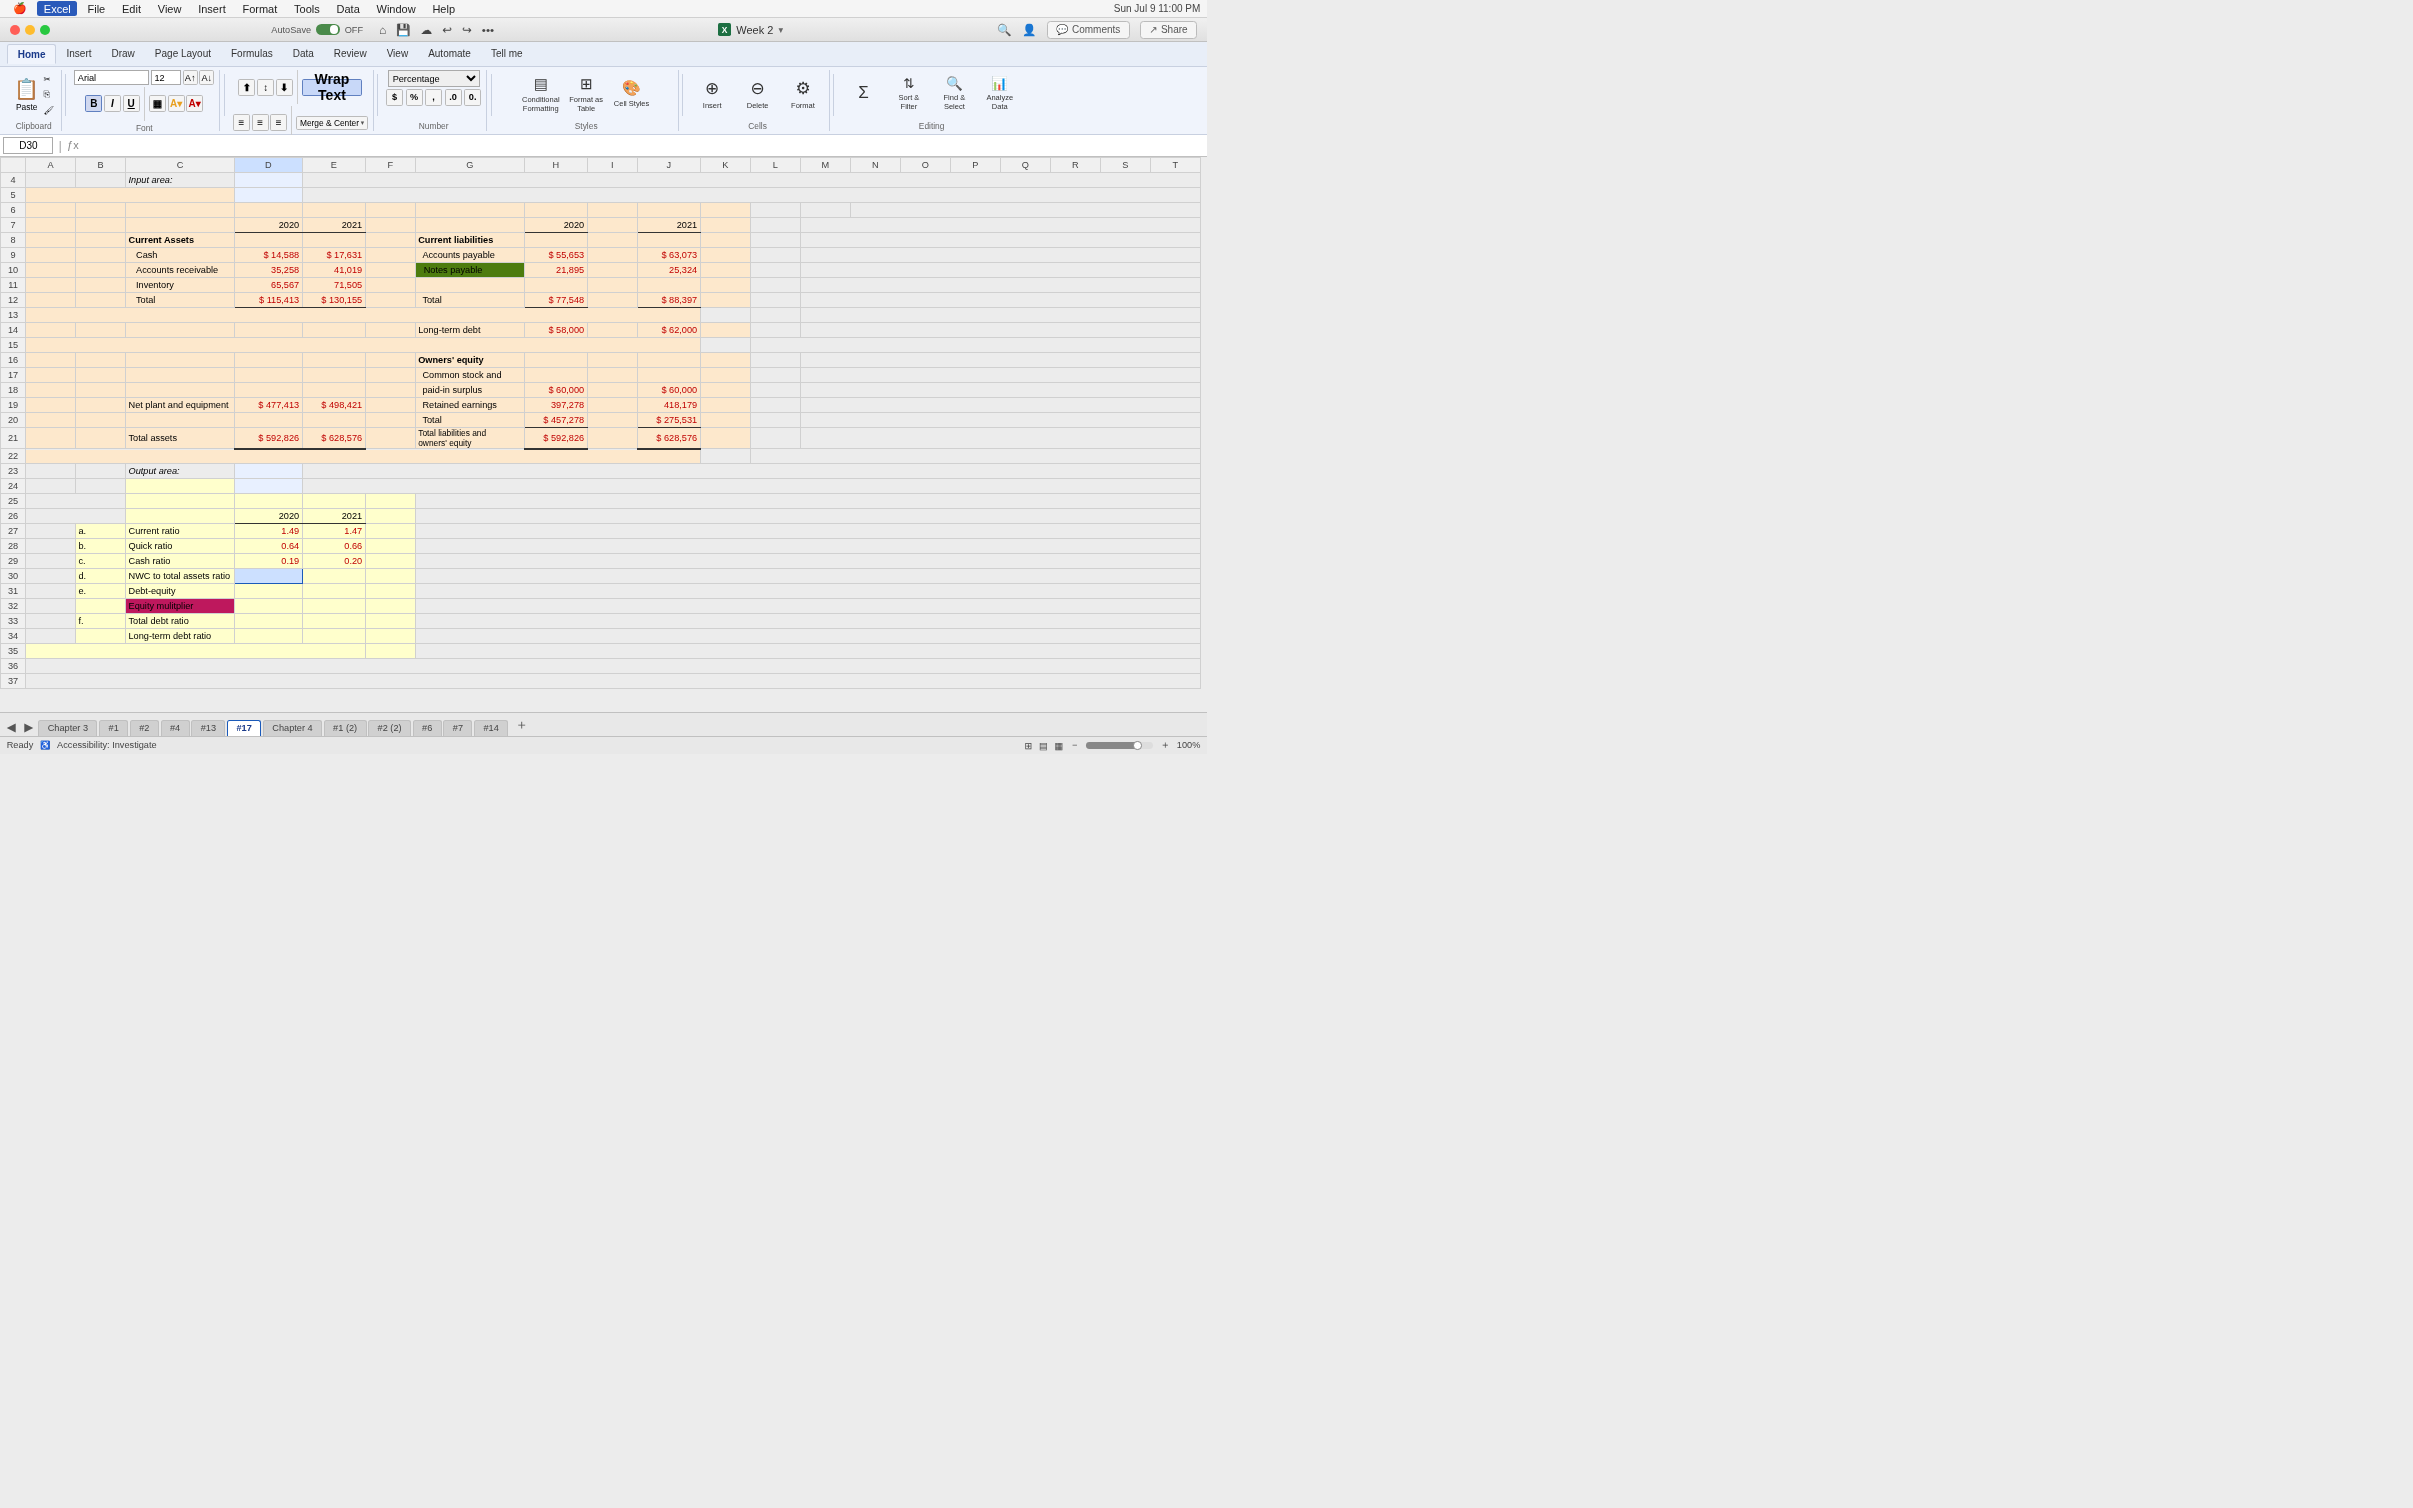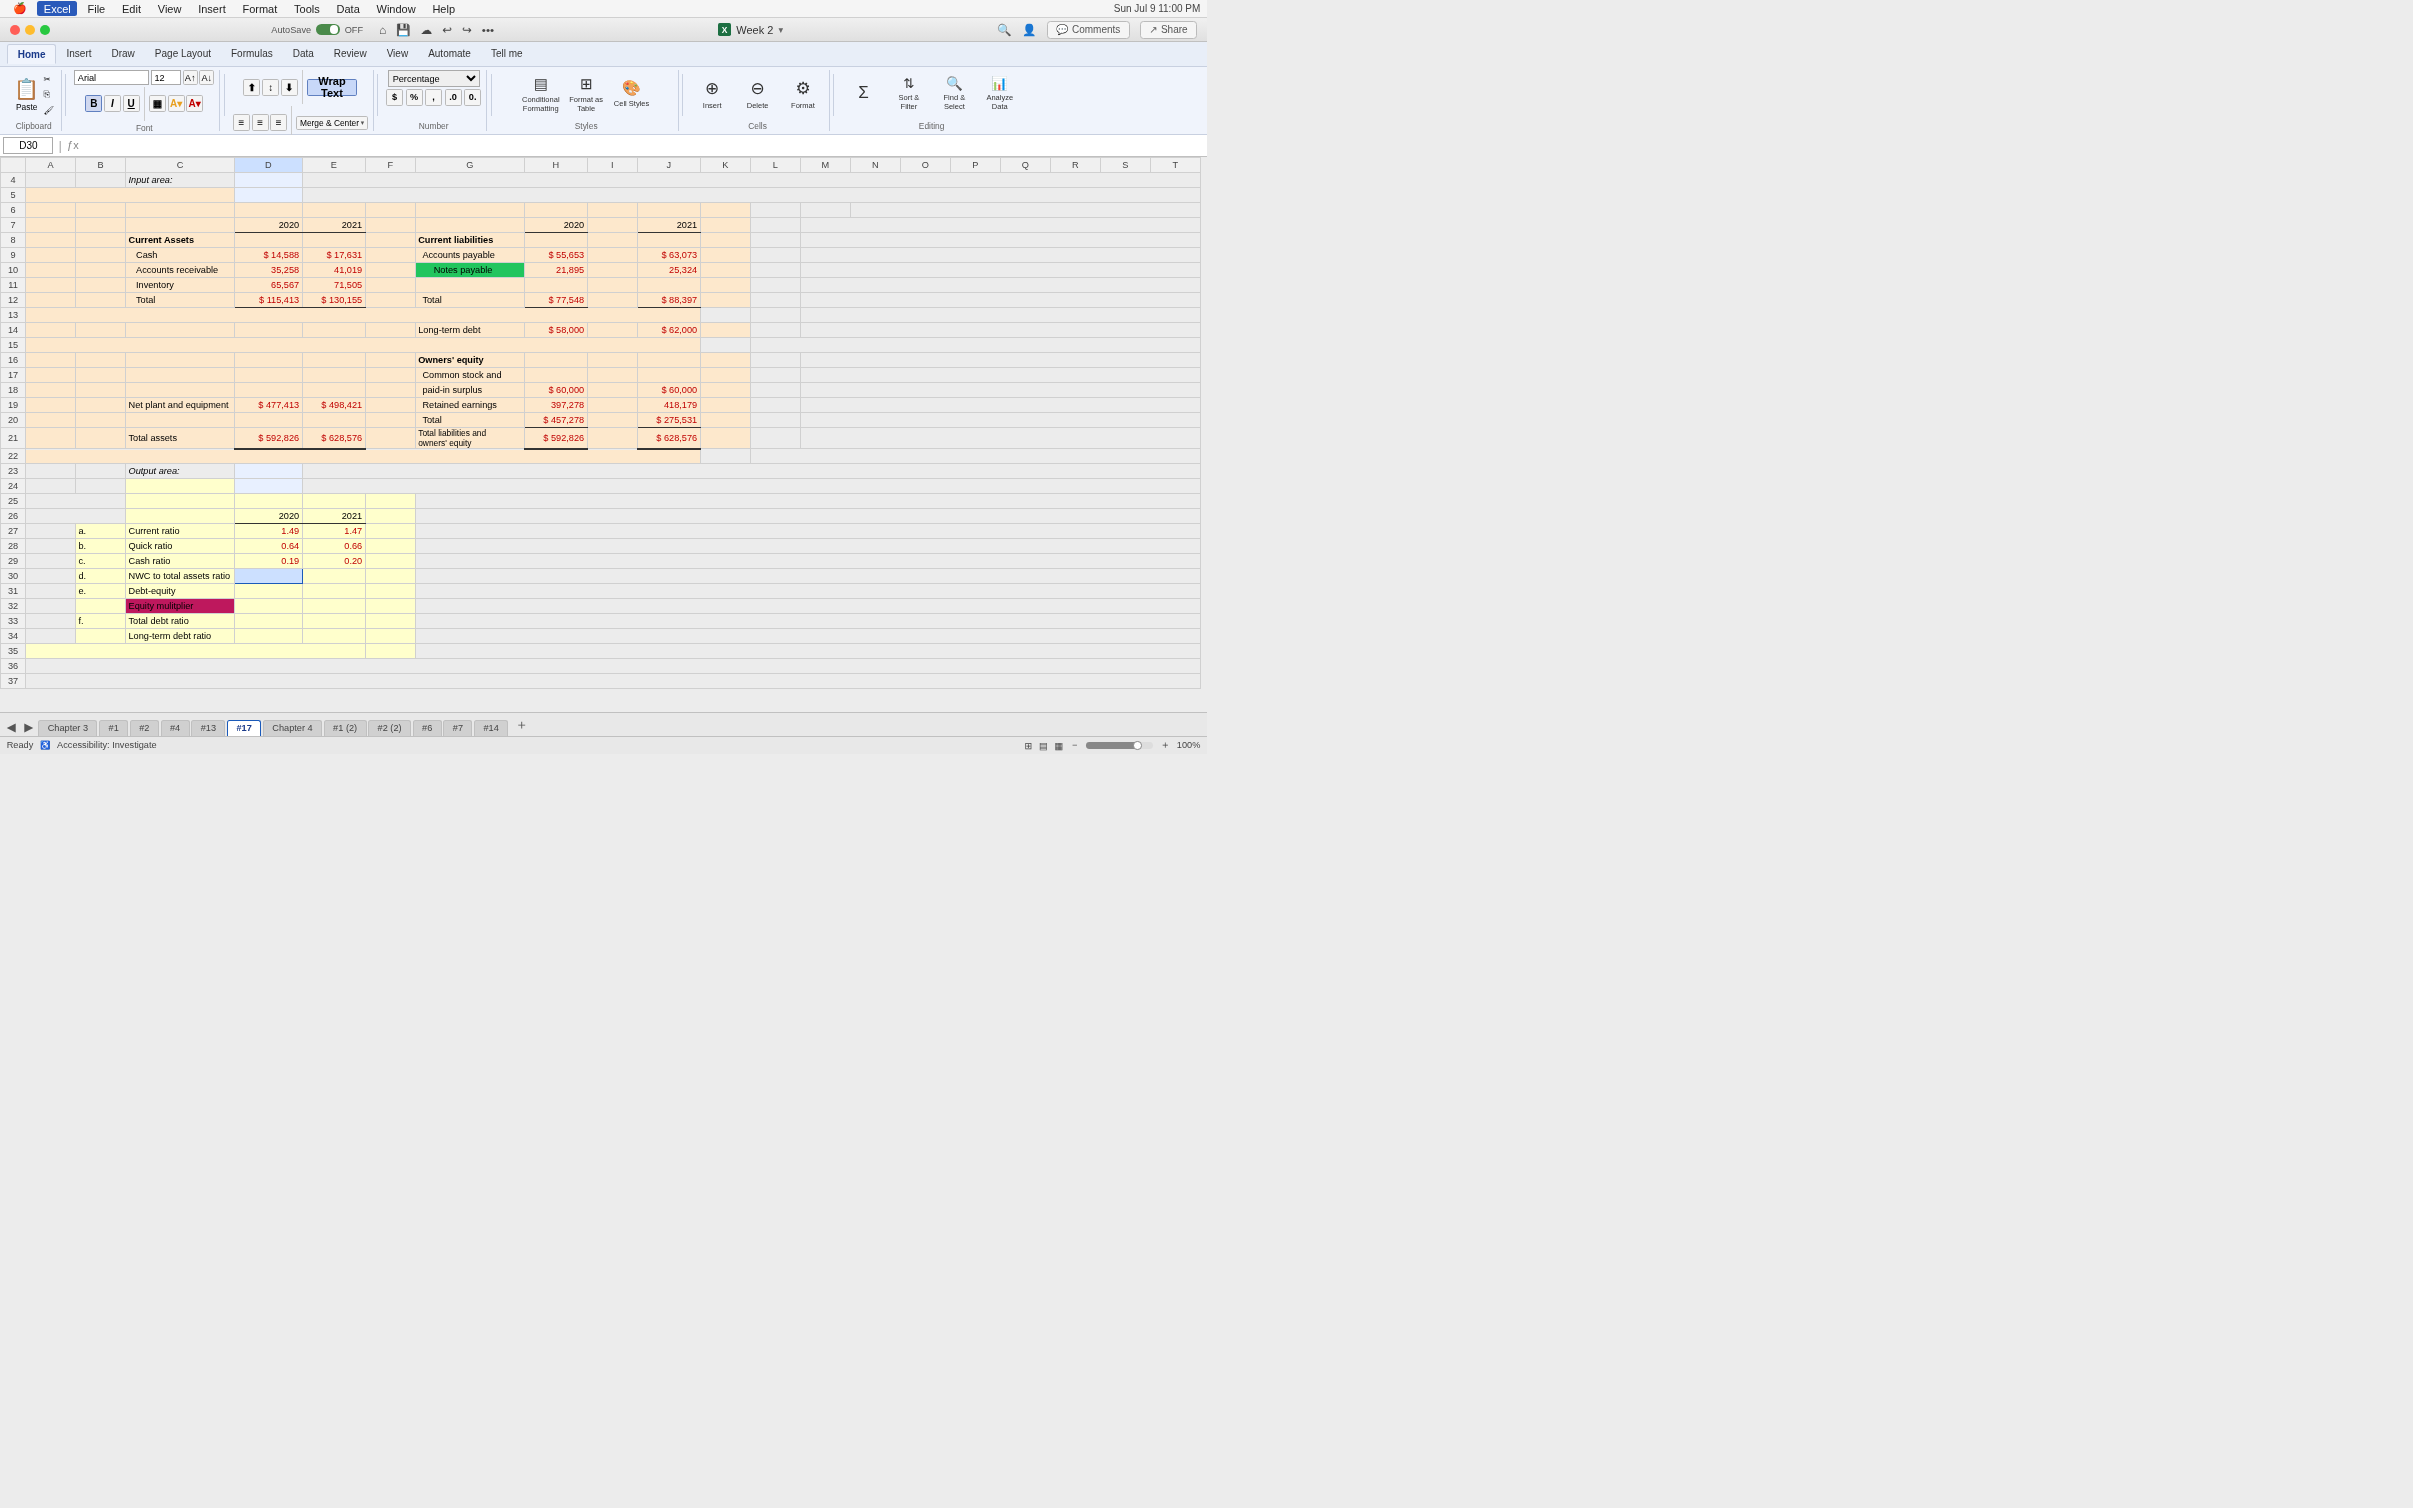--- a/index.html
+++ b/index.html
@@ -413,21 +413,21 @@
       </div>
 
       <div class="rdiv"></div>
 
       <div class="ribbon-group alignment-group">
         <div class="ribbon-row">
           <button class="format-btn">⬆</button>
           <button class="format-btn">↕</button>
           <button class="format-btn">⬇</button>
           <div class="bold-sep"></div>
-          <button class="format-btn wrap-btn-active" style="width:50px;font-size:11px;">Wrap Text</button>
+          <button class="format-btn wrap-btn-active" style="width:60px;font-size:14px;">Wrap Text</button>
         </div>
         <div class="ribbon-row" style="margin-top:1.7px;">
           <button class="format-btn">≡</button>
           <button class="format-btn">≡</button>
           <button class="format-btn">≡</button>
           <div class="bold-sep"></div>
           <div style="display:flex;align-items:center;cursor:pointer;font-size:8.4px;border:0.8px solid #bbb;padding:0.8px 2.5px;border-radius:1.7px;background:#f5f5f5;">
             <span>Merge &amp; Center</span>
             <span class="dropdown-arrow">▾</span>
           </div>
@@ -670,21 +670,21 @@
         </tr>
 
         <tr>
           <td class="row-header">10</td>
           <td style="background:#fde8cc;"></td>
           <td style="background:#fde8cc;"></td>
           <td style="background:#fde8cc;padding-left:10px;">Accounts receivable</td>
           <td class="right cell-red" style="background:#fde8cc;">35,258</td>
           <td class="right cell-red" style="background:#fde8cc;">41,019</td>
           <td style="background:#fde8cc;"></td>
-          <td style="background:#22c55e;padding-left:18px;">Notes payable</td>
+          <td style="background:#4d7c0f;padding-left:8px;">Notes payable</td>
           <td class="right cell-red" style="background:#fde8cc;">21,895</td>
           <td style="background:#fde8cc;"></td>
           <td class="right cell-red" style="background:#fde8cc;">25,324</td>
           <td style="background:#fde8cc;"></td>
           <td></td>
           <td colspan="8"></td>
         </tr>
 
         <tr>
           <td class="row-header">11</td>

